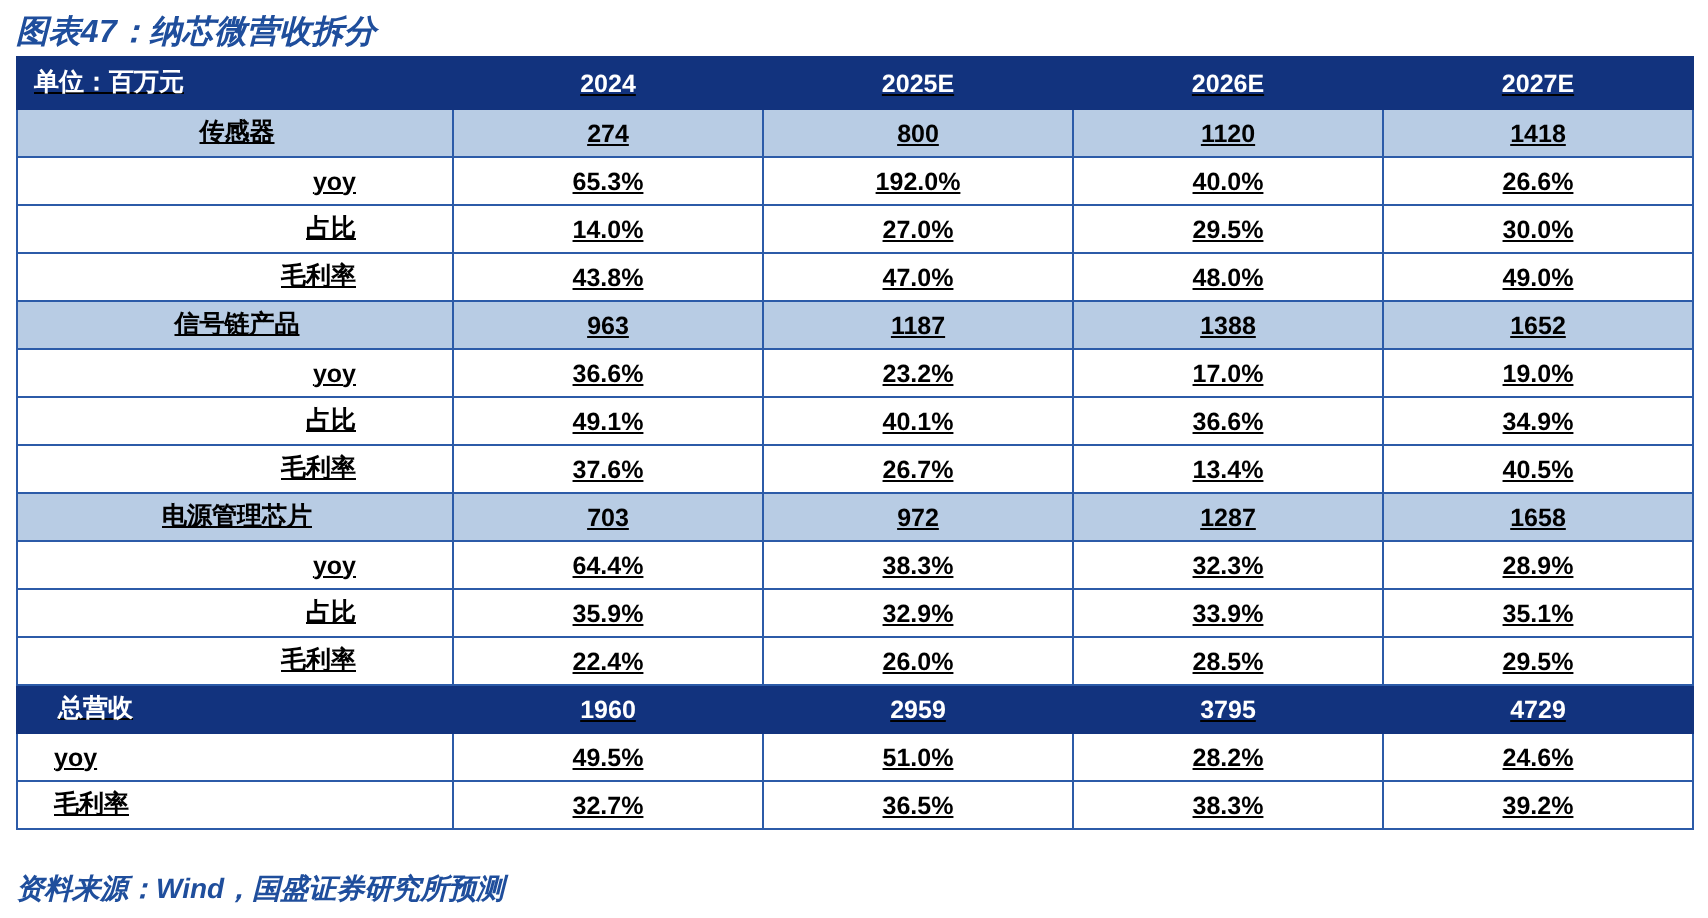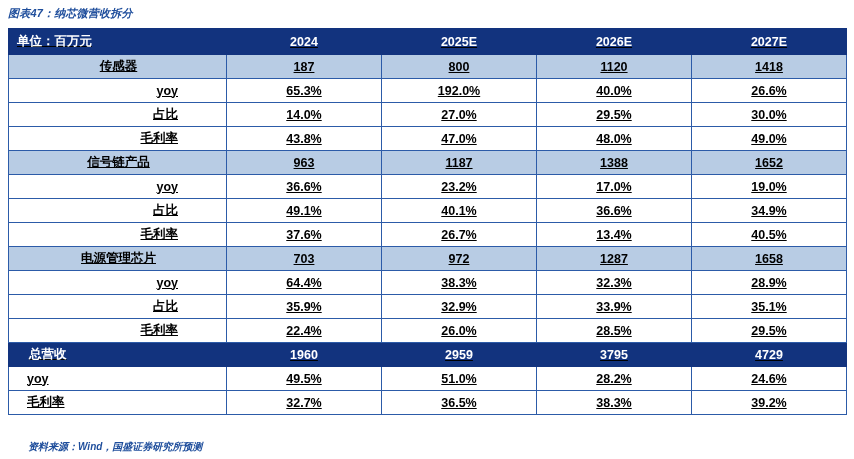--- a/index.html
+++ b/index.html
@@ -18,21 +18,21 @@
     position: relative;
     width: 854px;
     height: 459px;
     box-sizing: border-box;
     padding: 0;
   }
   .caption {
     position: absolute;
     top: 6px;
     left: 8px;
-    font-size: 11px;
+    font-size: 16px;
     font-weight: bold;
     font-style: italic;
     color: #1f4e9c;
     letter-spacing: 0.2px;
   }
   .table-wrap {
     position: absolute;
     top: 28px;
     left: 8px;
     width: 838px;
@@ -101,25 +101,24 @@
     color: #000000;
   }
   tr.totaldetail td.label {
     text-align: left;
     padding-left: 18px;
   }
   .source {
     position: absolute;
     left: 8px;
     bottom: 5px;
-    font-size: 10px;
+    font-size: 14px;
     font-style: italic;
     font-weight: bold;
     color: #1f4e9c;
-    margin-left: 20px;
   }
 </style>
 </head>
 <body>
 
 <div class="page">
 
   <div class="caption">图表47：纳芯微营收拆分</div>
 
   <div class="table-wrap">
@@ -134,21 +133,21 @@
       <tbody id="tbody">
           <tr class="header">
             <td class="unit">单位：百万元</td>
             <td>2024</td>
             <td>2025E</td>
             <td>2026E</td>
             <td>2027E</td>
           </tr>
           <tr class="segment">
             <td class="label">传感器</td>
-            <td>187</td>
+            <td>274</td>
             <td>800</td>
             <td>1120</td>
             <td>1418</td>
           </tr>
           <tr class="detail">
             <td class="label">yoy</td>
             <td>65.3%</td>
             <td>192.0%</td>
             <td>40.0%</td>
             <td>26.6%</td>

